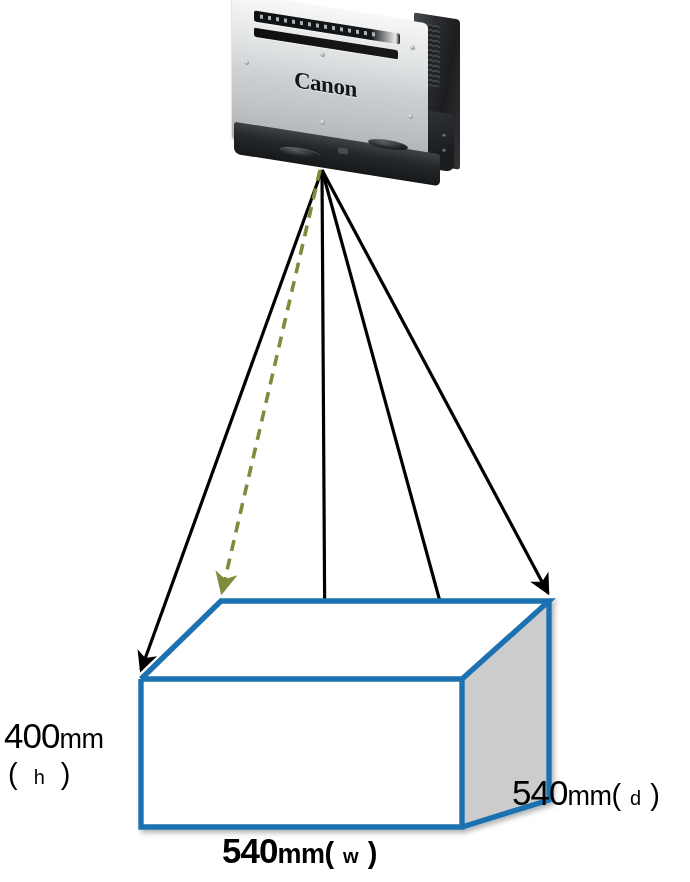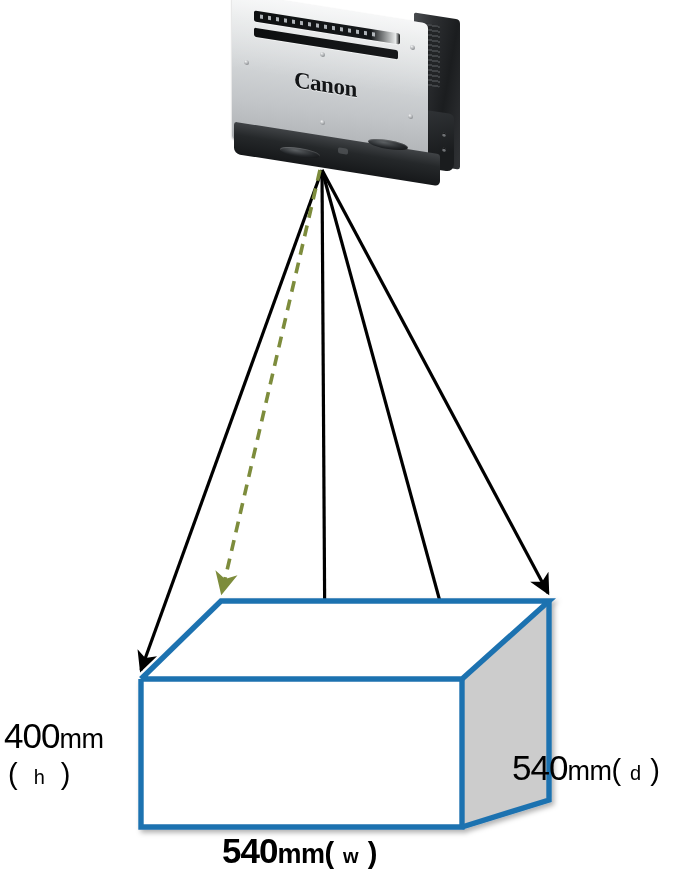--- a/index.html
+++ b/index.html
@@ -235,21 +235,21 @@
     top: 718px;
   }
   #label-h .row2 {
     margin-top: 4px;
     margin-left: 4px;
   }
   #label-h .axis { margin: 0 16px; }
 
   #label-d {
     left: 512px;
-    top: 750px;
+    top: 775px;
   }
   #label-d .axis { margin: 0 9px; }
 
   #label-w {
     left: 222px;
     top: 833px;
     font-weight: bold;
   }
   #label-w .axis { margin: 0 9px; }
 </style>

